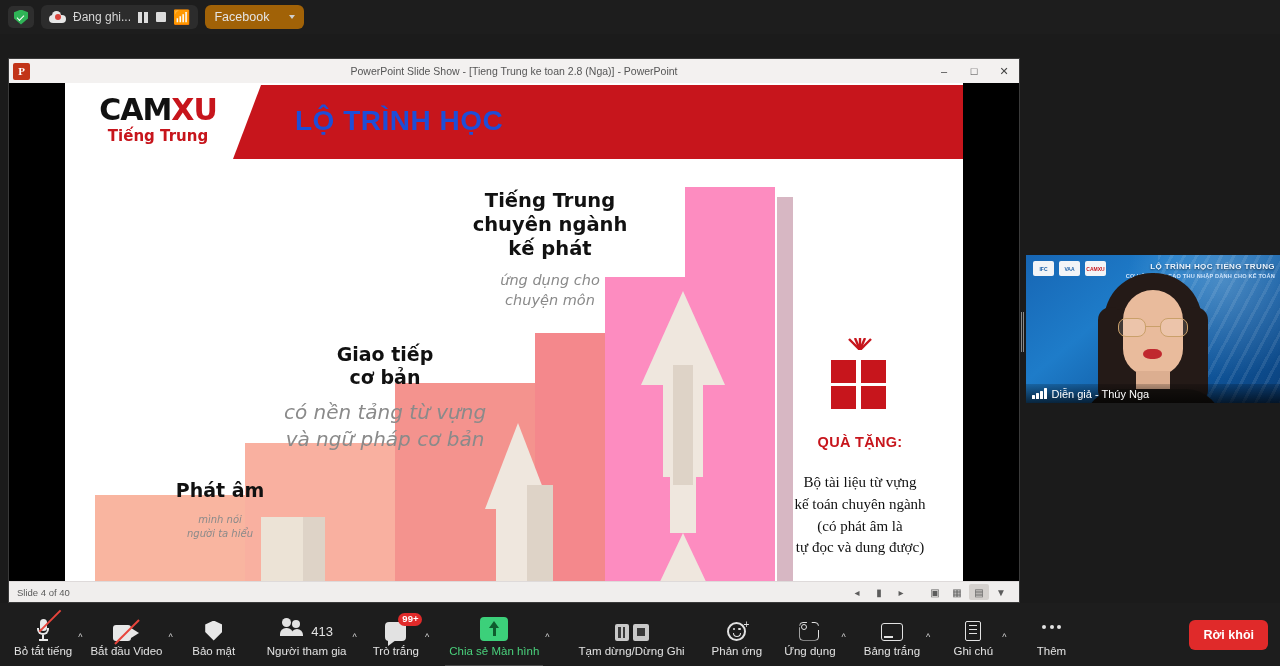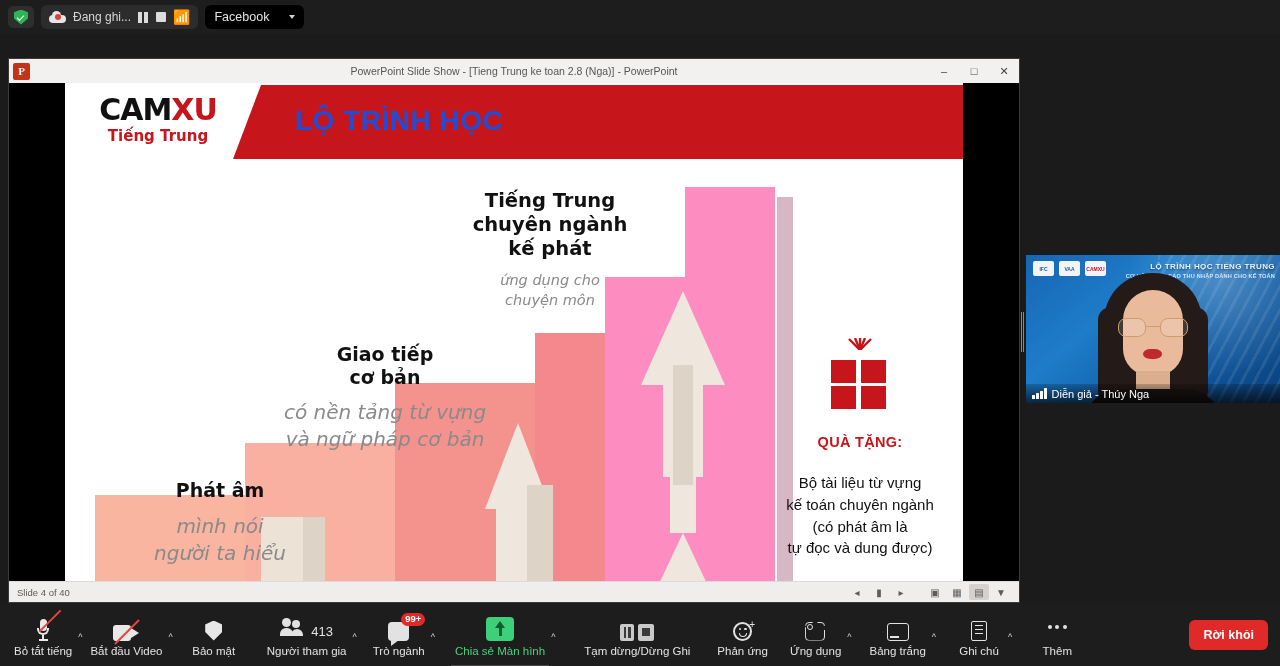--- a/index.html
+++ b/index.html
@@ -41,21 +41,21 @@
   .cloud-rec .c2{position:absolute;left:3px;top:0;width:9px;height:9px;background:#e6e6e6;border-radius:50%;}
   .cloud-rec .dot{position:absolute;left:5.5px;top:3px;width:6px;height:6px;background:#d9423a;border-radius:50%;z-index:2;}
   .rec-label{ color:#d6d6d6; font-size:12px; white-space:nowrap; }
   .ctl-ic{ display:flex;align-items:center;justify-content:center;cursor:pointer; }
   .pause-ic{ width:11px;height:11px;position:relative; }
   .pause-ic i{position:absolute;top:0;width:3.5px;height:11px;background:#dcdcdc;}
   .pause-ic i:first-child{left:0;} .pause-ic i:last-child{left:6px;}
   .stop-ic{ width:10px;height:10px;background:#dcdcdc;border-radius:1px; }
   .live-ic{ color:#2fb457; font-size:14px; line-height:1; }
   .fb-pill{
-    height:24px;background:#000000;border-radius:6px;
+    height:24px;background:#a16207;border-radius:6px;
     display:flex;align-items:center;gap:20px;padding:0 9px;
     color:#e4e4e4;font-size:12.5px;
   }
   .caret-dn{
     width:0;height:0;border-left:3.5px solid transparent;border-right:3.5px solid transparent;
     border-top:4.5px solid #cfcfcf;
   }
   .tb-btn{
     height:25px;background:#2e2e2e;border-radius:6px;
     display:flex;align-items:center;gap:6px;padding:0 12px;
@@ -121,21 +121,21 @@
   .lbl-title{ position:absolute;color:#111;font-weight:bold;text-align:center;line-height:1.22;font-family:"DejaVu Sans", sans-serif;}
   .lbl-sub{ position:absolute;color:#8a8a8a;font-style:italic;text-align:center;line-height:1.35;font-family:"DejaVu Sans", sans-serif;}
 
   .gift-wrap{ position:absolute;left:700px;top:265px;width:190px;text-align:center; }
   .gift{ position:relative;width:58px;height:58px;margin:0 auto; }
   .gift .bow{position:absolute;left:14px;top:-10px;width:30px;height:12px;}
   .gift .bx{position:absolute;width:25px;height:23px;background:#c7151c;}
   .gift .b1{left:0;top:12px;} .gift .b2{left:30px;top:12px;}
   .gift .b3{left:0;top:38px;} .gift .b4{left:30px;top:38px;}
   .gift-label{ color:#c7151c;font-weight:bold;font-size:14.5px;margin-top:28px;letter-spacing:.3px;}
-  .gift-body{ color:#111;font-size:15px;line-height:1.45;margin-top:22px;font-family:Liberation Sans, sans-serif;}
+  .gift-body{ color:#111;font-size:15px;line-height:1.45;margin-top:22px;font-family:Liberation Serif, serif;}
 
   .cursor-wrap{ position:absolute;left:843px;top:520px;z-index:40; }
 
   #ppt-status{
     position:absolute;left:0;bottom:0;width:1010px;height:21px;background:#f0eeed;
     display:flex;align-items:center;border-top:1px solid #dedada;
   }
   .st-text{ color:#5a5a5a;font-size:9.5px;margin-left:8px; }
   .st-right{ margin-left:auto;display:flex;align-items:center;gap:2px;padding-right:8px; }
   .st-ic{ width:20px;height:16px;display:flex;align-items:center;justify-content:center;color:#5c5c5c;font-size:10px;cursor:pointer;border-radius:2px;}
@@ -373,21 +373,21 @@
             <div class="cone" style="--hw:42px;--hh:94px;margin:0 auto;"></div>
             <div class="body" style="width:40px;height:92px;margin:0 auto;"></div>
             <div class="body" style="width:26px;height:56px;margin:0 auto;"></div>
             <div class="cone" style="--hw:52px;--hh:110px;margin:0 auto;"></div>
           </div>
           <div class="rocket" style="left:608px;top:200px;">
             <div class="body d" style="width:20px;height:120px;"></div>
           </div>
 
           <div class="lbl-title" style="left:60px;top:314px;width:190px;font-size:19px;">Phát âm</div>
-          <div class="lbl-sub" style="left:50px;top:348px;width:210px;font-size:20px;">
+          <div class="lbl-sub" style="left:50px;top:348px;width:210px;font-size:10px;">
             <div>mình nói</div>
             <div>người ta hiểu</div>
           </div>
 
           <div class="lbl-title" style="left:205px;top:178px;width:230px;font-size:19px;">
             <div>Giao tiếp</div>
             <div>cơ bản</div>
           </div>
           <div class="lbl-sub" style="left:185px;top:234px;width:270px;font-size:20px;">
             <div>có nền tảng từ vựng</div>
@@ -556,21 +556,21 @@
       <div class="arw">^</div>
     </div>
 
     <div class="group" style="margin-left:8px;">
       <div class="tool">
         <div class="glyph">
           <div class="bubble">
             <div class="badge">99+</div>
           </div>
         </div>
-        <div class="tlabel">Trò ngành</div>
+        <div class="tlabel">Trò trắng</div>
       </div>
       <div class="arw">^</div>
     </div>
 
     <div class="group" style="margin-left:12px;">
       <div class="tool green">
         <div class="glyph">
           <div class="share-btn">
             <div class="up-arrow">
                 <i></i>

